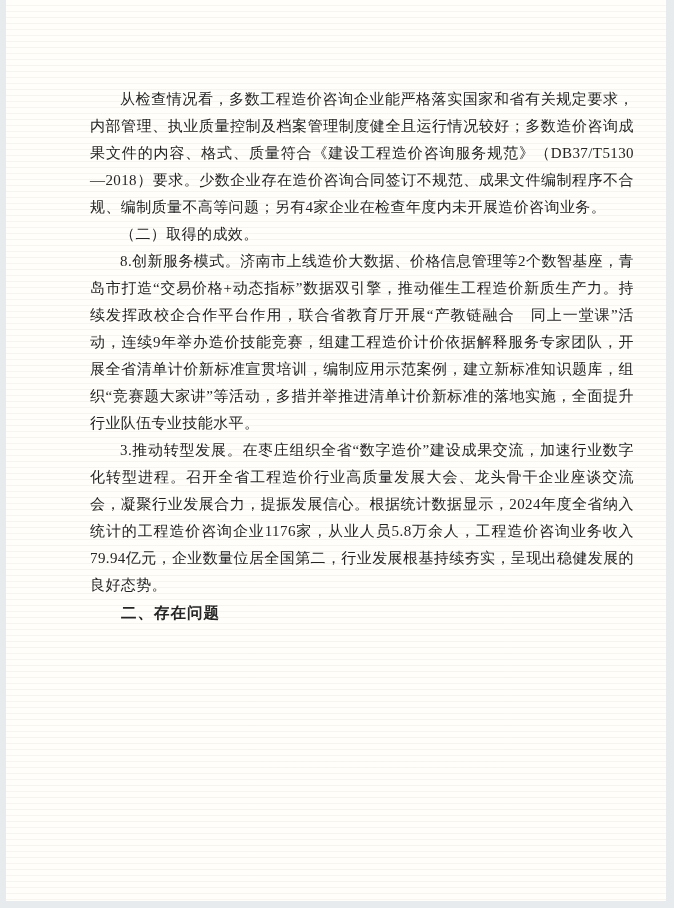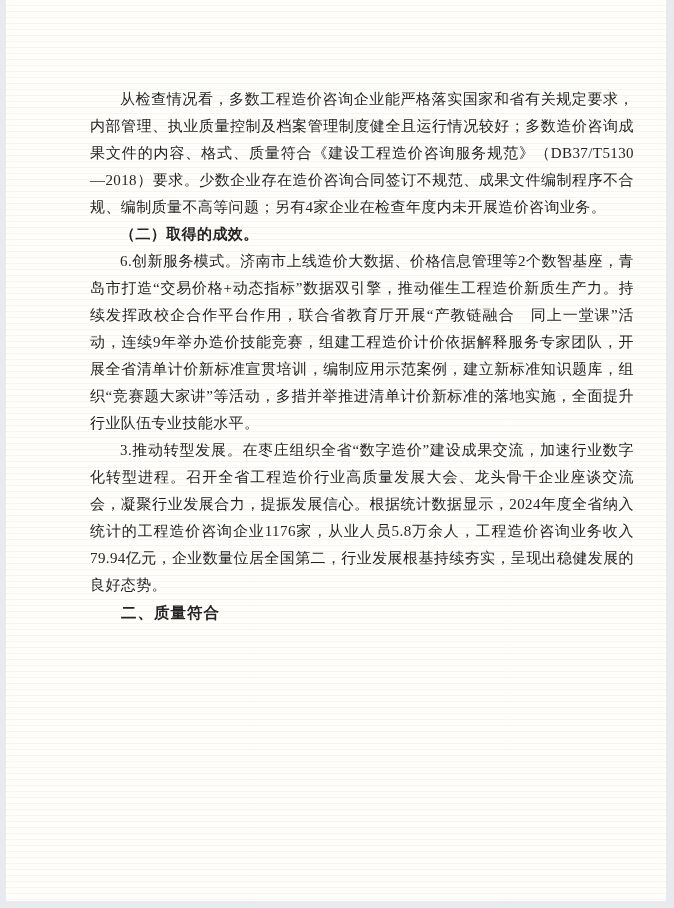--- a/index.html
+++ b/index.html
@@ -43,37 +43,37 @@
     letter-spacing: 0.4px;
     text-align: justify;
     text-indent: 2em;
   }
   .body-para {
     font-family: "Liberation Serif", serif;
     font-weight: 400;
   }
   .kai-heading-bold {
     font-family: "Liberation Serif", serif;
-    font-weight: 700;
+    font-weight: 400;
   }
   .kai-heading {
     font-family: "Liberation Serif", serif;
     font-weight: 400;
   }
   .hei-heading {
     font-family: "Liberation Sans", sans-serif;
     font-weight: 700;
     font-size: 15.5px !important;
     letter-spacing: 1px !important;
   }
 </style>
 </head>
 <body>
 
 <div class="paper">
   <div class="content">
     <p class="body-para">从检查情况看，多数工程造价咨询企业能严格落实国家和省有关规定要求，内部管理、执业质量控制及档案管理制度健全且运行情况较好；多数造价咨询成果文件的内容、格式、质量符合《建设工程造价咨询服务规范》（DB37/T5130—2018）要求。少数企业存在造价咨询合同签订不规范、成果文件编制程序不合规、编制质量不高等问题；另有4家企业在检查年度内未开展造价咨询业务。</p>
     <p class="kai-heading-bold">（二）取得的成效。</p>
-    <p class="body-para">6.创新服务模式。济南市上线造价大数据、价格信息管理等2个数智基座，青岛市打造“交易价格+动态指标”数据双引擎，推动催生工程造价新质生产力。持续发挥政校企合作平台作用，联合省教育厅开展“产教链融合　同上一堂课”活动，连续9年举办造价技能竞赛，组建工程造价计价依据解释服务专家团队，开展全省清单计价新标准宣贯培训，编制应用示范案例，建立新标准知识题库，组织“竞赛题大家讲”等活动，多措并举推进清单计价新标准的落地实施，全面提升行业队伍专业技能水平。</p>
+    <p class="body-para">8.创新服务模式。济南市上线造价大数据、价格信息管理等2个数智基座，青岛市打造“交易价格+动态指标”数据双引擎，推动催生工程造价新质生产力。持续发挥政校企合作平台作用，联合省教育厅开展“产教链融合　同上一堂课”活动，连续9年举办造价技能竞赛，组建工程造价计价依据解释服务专家团队，开展全省清单计价新标准宣贯培训，编制应用示范案例，建立新标准知识题库，组织“竞赛题大家讲”等活动，多措并举推进清单计价新标准的落地实施，全面提升行业队伍专业技能水平。</p>
     <p class="body-para">3.推动转型发展。在枣庄组织全省“数字造价”建设成果交流，加速行业数字化转型进程。召开全省工程造价行业高质量发展大会、龙头骨干企业座谈交流会，凝聚行业发展合力，提振发展信心。根据统计数据显示，2024年度全省纳入统计的工程造价咨询企业1176家，从业人员5.8万余人，工程造价咨询业务收入79.94亿元，企业数量位居全国第二，行业发展根基持续夯实，呈现出稳健发展的良好态势。</p>
-    <p class="hei-heading">二、质量符合</p>
+    <p class="hei-heading">二、存在问题</p>
   </div>
 </div>
 
 </body></html>

